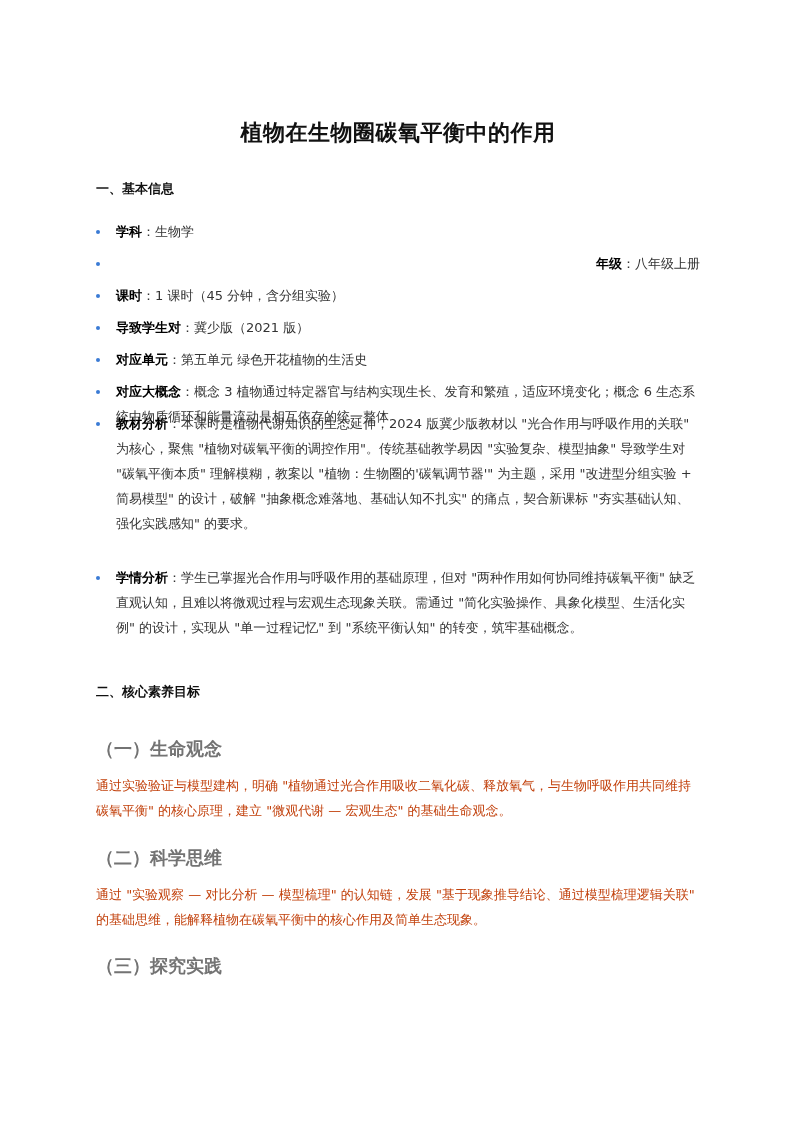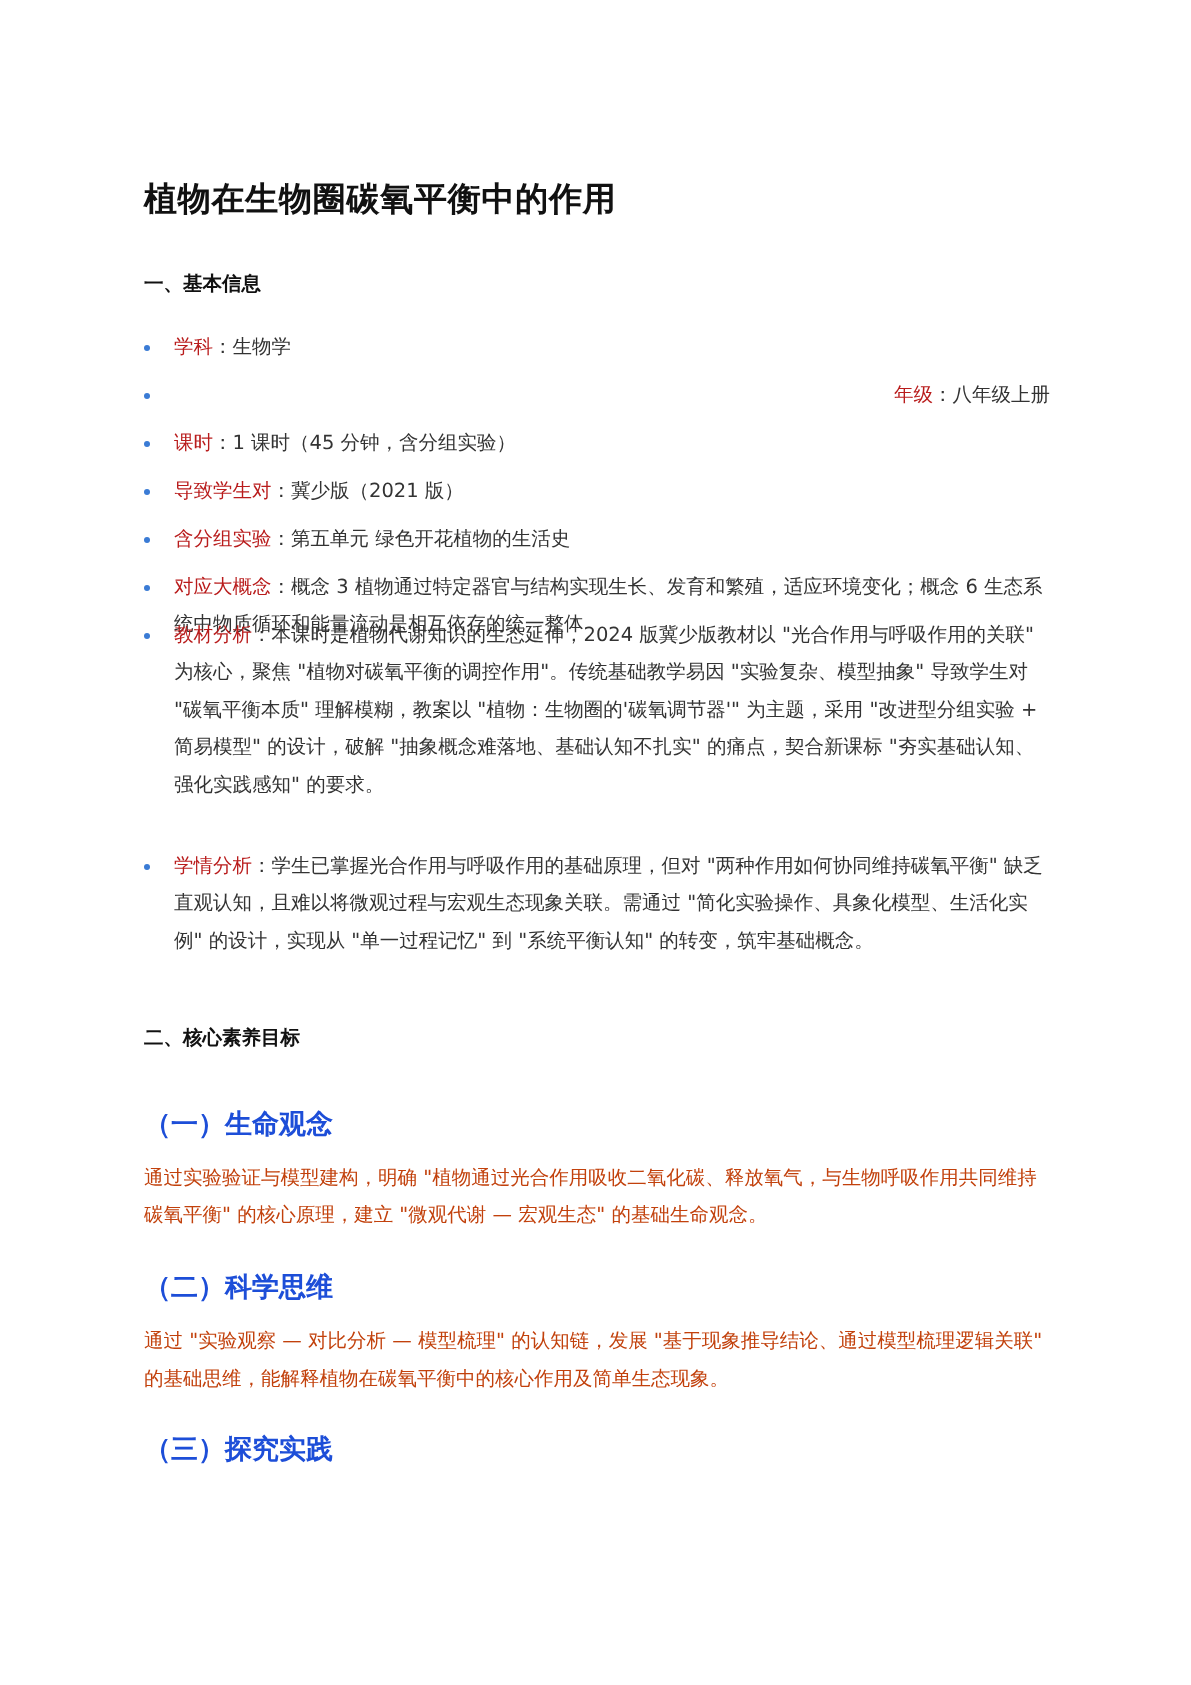--- a/index.html
+++ b/index.html
@@ -4,35 +4,35 @@
 <style>
   html, body { margin: 0; padding: 0; background: #ffffff; }
   body {
     width: 794px; height: 1123px; position: relative; overflow: hidden;
     font-family: "DejaVu Sans", "Liberation Sans", sans-serif;
     color: #1a1a1a;
   }
   .page { position: absolute; left: 96px; top: 0; width: 604px; }
   .title {
     position: absolute; left: 0; top: 118px; width: 604px;
-    font-size: 22px; font-weight: bold; letter-spacing: 0.5px;
+    text-align: center; font-size: 22px; font-weight: bold; letter-spacing: 0.5px;
     color: #111;
   }
   .h1 { position: absolute; left: 0; font-size: 13px; font-weight: bold; color: #111; }
-  .h2 { position: absolute; left: 0; font-size: 18px; font-weight: bold; color: #1d4ed8; }
+  .h2 { position: absolute; left: 0; font-size: 18px; font-weight: bold; color: #737373; }
   .bullets { position: absolute; left: 0; top: 0; width: 604px; list-style: none; margin: 0; padding: 0; }
   .bullet {
     position: absolute; left: 0; width: 604px; font-size: 13px; line-height: 25px;
   }
   .bullet .dot {
     position: absolute; left: 0; top: 11px; width: 4px; height: 4px; border-radius: 50%;
     background: #3a7bd5;
   }
   .bullet .content { margin-left: 20px; display: block; color: #333; }
-  .bullet .label { font-weight: normal; color: #b91c1c; }
+  .bullet .label { font-weight: bold; color: #000000; }
   .para {
     position: absolute; left: 0; width: 604px; font-size: 13px; line-height: 25px; color: #c2410c;
   }
 </style>
 </head>
 <body>
 
 <div class="page">
 
   <div class="title">植物在生物圈碳氧平衡中的作用</div>
@@ -51,21 +51,21 @@
     <div class="bullet" style="top:283px;">
       <span class="dot"></span>
       <span class="content"><span class="label">课时</span><span>：</span><span>1 课时（45 分钟，含分组实验）</span></span>
     </div>
     <div class="bullet" style="top:315px;">
       <span class="dot"></span>
       <span class="content"><span class="label">导致学生对</span><span>：</span><span>冀少版（2021 版）</span></span>
     </div>
     <div class="bullet" style="top:347px;">
       <span class="dot"></span>
-      <span class="content"><span class="label">含分组实验</span><span>：</span><span>第五单元 绿色开花植物的生活史</span></span>
+      <span class="content"><span class="label">对应单元</span><span>：</span><span>第五单元 绿色开花植物的生活史</span></span>
     </div>
     <div class="bullet" style="top:379px;">
       <span class="dot"></span>
       <span class="content"><span class="label">对应大概念</span><span>：</span><span>概念 3 植物通过特定器官与结构实现生长、发育和繁殖，适应环境变化；概念 6 生态系统中物质循环和能量流动是相互依存的统一整体</span></span>
     </div>
     <div class="bullet" style="top:411px;">
       <span class="dot"></span>
       <span class="content"><span class="label">教材分析</span><span>：</span><span>本课时是植物代谢知识的生态延伸，2024 版冀少版教材以 "光合作用与呼吸作用的关联" 为核心，聚焦 "植物对碳氧平衡的调控作用"。传统基础教学易因 "实验复杂、模型抽象" 导致学生对 "碳氧平衡本质" 理解模糊，教案以 "植物：生物圈的'碳氧调节器'" 为主题，采用 "改进型分组实验 + 简易模型" 的设计，破解 "抽象概念难落地、基础认知不扎实" 的痛点，契合新课标 "夯实基础认知、强化实践感知" 的要求。</span></span>
     </div>
     <div class="bullet" style="top:565px;">

